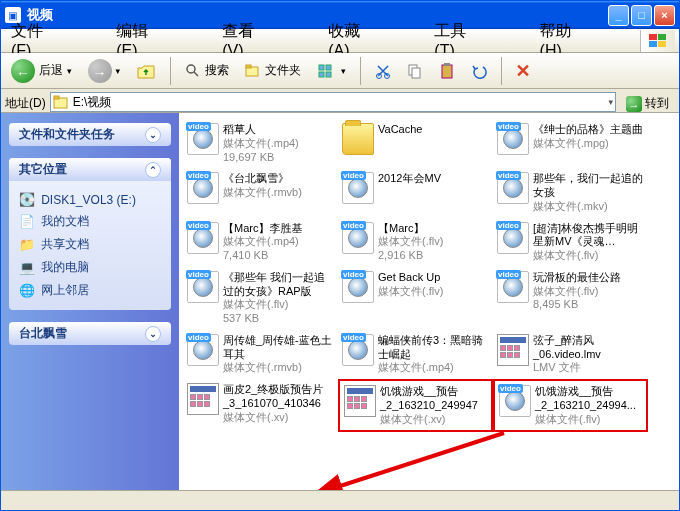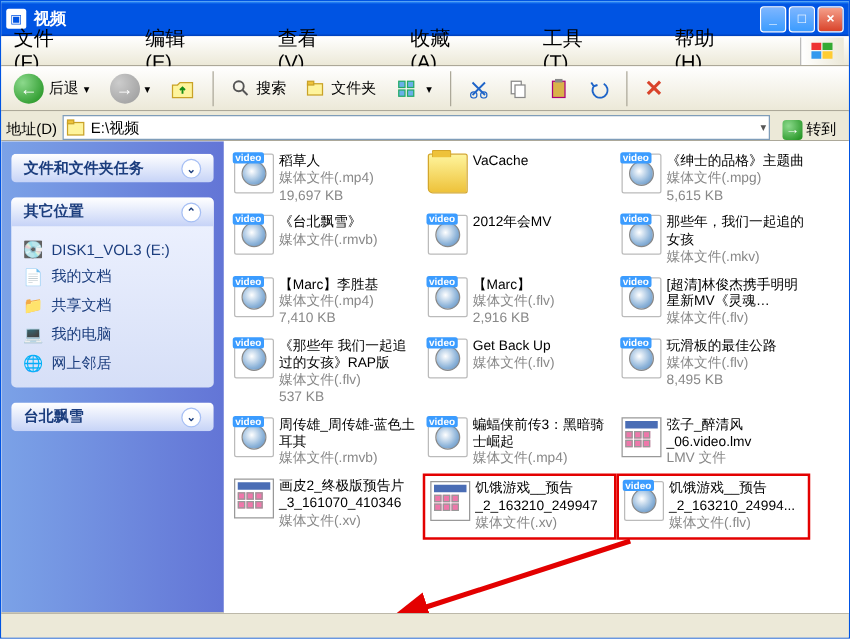--- a/index.html
+++ b/index.html
@@ -234,21 +234,20 @@
               <div>VaCache</div>
             </div>
           </div>
           <div class="file-item">
             <div class="thumb video-thumb">
               <span class="video-badge">video</span>
             </div>
             <div class="file-info">
               <div>《绅士的品格》主题曲</div>
               <div class="file-meta">媒体文件(.mpg)</div>
-              <div class="file-meta">5,615 KB</div>
             </div>
           </div>
           <div class="file-item">
             <div class="thumb video-thumb">
               <span class="video-badge">video</span>
             </div>
             <div class="file-info">
               <div>《台北飘雪》</div>
               <div class="file-meta">媒体文件(.rmvb)</div>
             </div>

